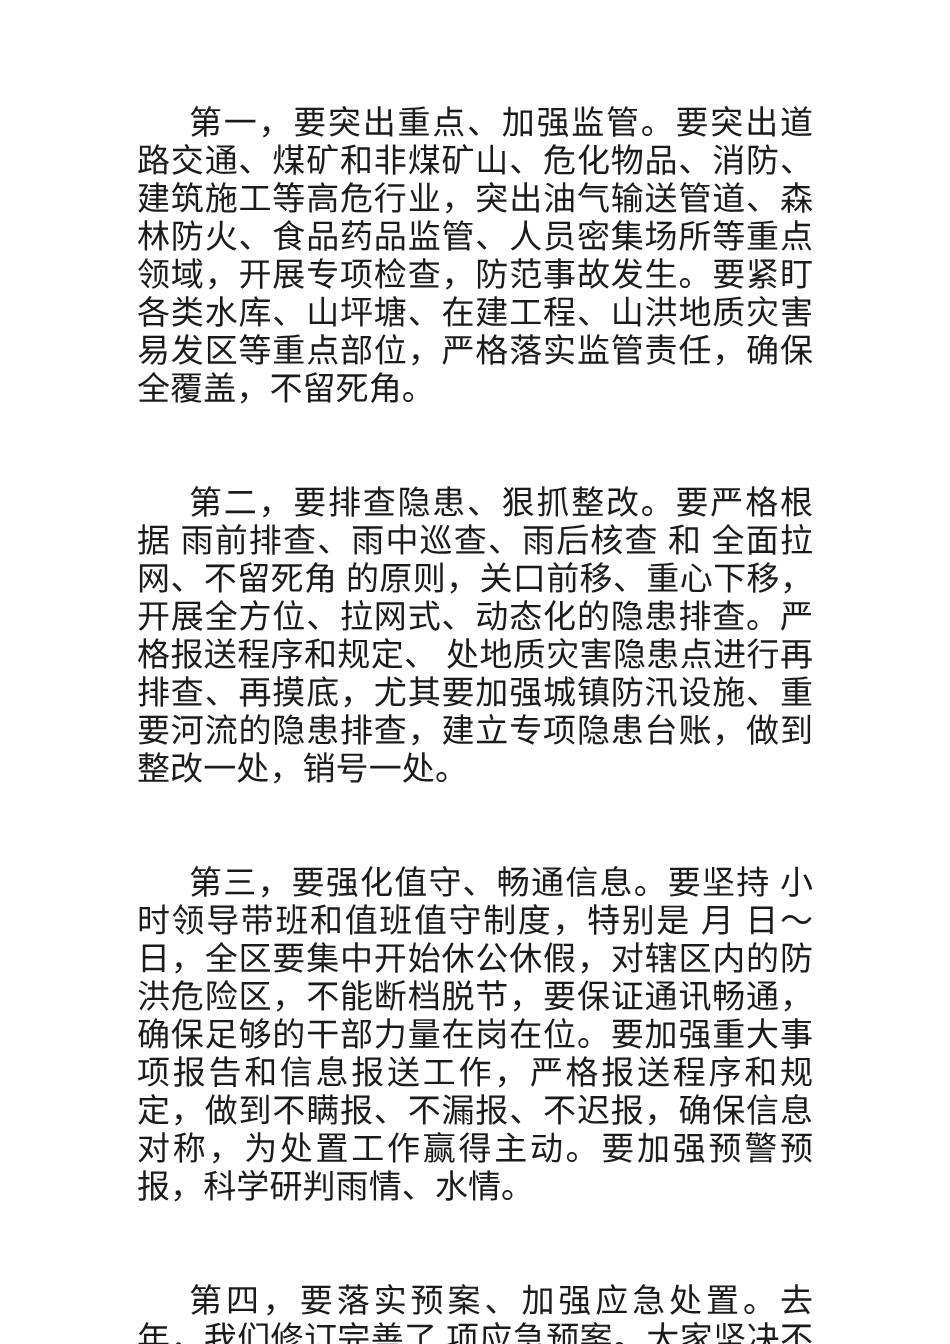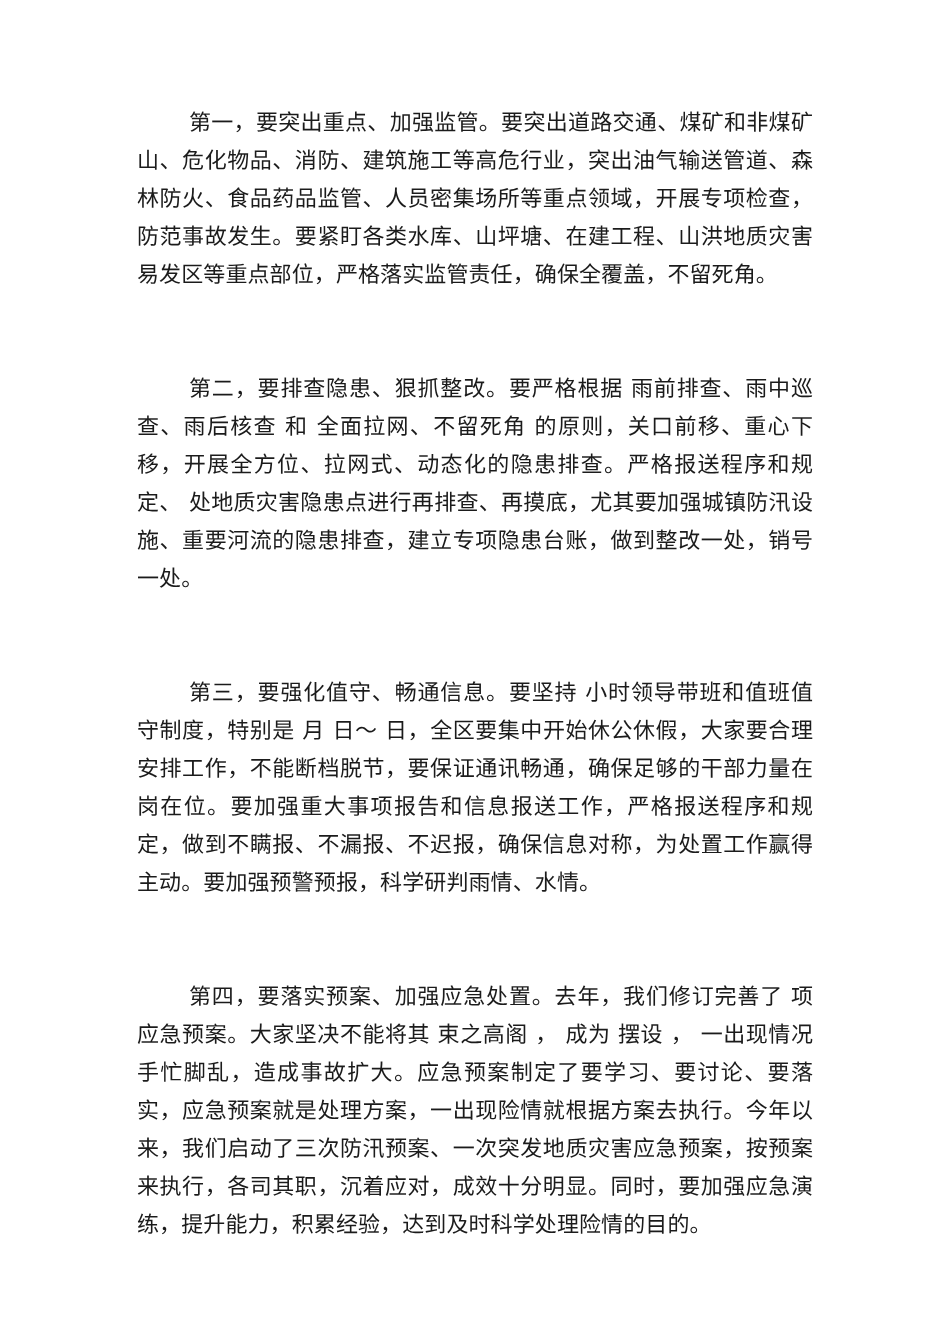--- a/index.html
+++ b/index.html
@@ -27,30 +27,31 @@
   }
 
   .page-body {
     position: absolute;
     left: 137px;
     top: 104px;
     width: 676px;
   }
 
   .para {
-    font-size: 22px;
+    font-size: 33px;
     line-height: 38px;
     text-align: justify;
     text-justify: inter-character;
     text-align-last: left;
     letter-spacing: 0.1px;
     margin: 0 0 38px 0;
     color: #1b1b1b;
     word-break: break-all;
     white-space: pre-wrap;
+    font-family: Liberation Serif, serif;
   }
 
   .para.indent {
     text-indent: 52px;
   }
 
   .spacer-lg {
     height: 38px;
   }
 </style>
@@ -61,20 +62,20 @@
   <div class="page-body">
 
     <p class="para indent">第一，要突出重点、加强监管。要突出道路交通、煤矿和非煤矿山、危化物品、消防、建筑施工等高危行业，突出油气输送管道、森林防火、食品药品监管、人员密集场所等重点领域，开展专项检查，防范事故发生。要紧盯各类水库、山坪塘、在建工程、山洪地质灾害易发区等重点部位，严格落实监管责任，确保全覆盖，不留死角。</p>
 
     <div class="spacer-lg"></div>
 
     <p class="para indent">第二，要排查隐患、狠抓整改。要严格根据 雨前排查、雨中巡查、雨后核查 和 全面拉网、不留死角 的原则，关口前移、重心下移，开展全方位、拉网式、动态化的隐患排查。严格报送程序和规定、 处地质灾害隐患点进行再排查、再摸底，尤其要加强城镇防汛设施、重要河流的隐患排查，建立专项隐患台账，做到整改一处，销号一处。</p>
 
     <div class="spacer-lg"></div>
 
-    <p class="para indent">第三，要强化值守、畅通信息。要坚持 小时领导带班和值班值守制度，特别是 月 日～ 日，全区要集中开始休公休假，大家要合理安排工作，不能断档脱节，要保证通讯畅通，确保足够的干部力量在岗在位。要加强重大事项报告和信息报送工作，严格报送程序和规定，做到不瞒报、不漏报、不迟报，确保信息对称，为处置工作赢得主动。要加强预警预报，科学研判雨情、水情。</p>
+    <p class="para indent">第三，要强化值守、畅通信息。要坚持 小时领导带班和值班值守制度，特别是 月 日～ 日，全区要集中开始休公休假，对辖区内的防洪危险区，不能断档脱节，要保证通讯畅通，确保足够的干部力量在岗在位。要加强重大事项报告和信息报送工作，严格报送程序和规定，做到不瞒报、不漏报、不迟报，确保信息对称，为处置工作赢得主动。要加强预警预报，科学研判雨情、水情。</p>
 
     <div class="spacer-lg"></div>
 
     <p class="para indent">第四，要落实预案、加强应急处置。去年，我们修订完善了 项应急预案。大家坚决不能将其 束之高阁 ， 成为 摆设 ， 一出现情况手忙脚乱，造成事故扩大。应急预案制定了要学习、要讨论、要落实，应急预案就是处理方案，一出现险情就根据方案去执行。今年以来，我们启动了三次防汛预案、一次突发地质灾害应急预案，按预案来执行，各司其职，沉着应对，成效十分明显。同时，要加强应急演练，提升能力，积累经验，达到及时科学处理险情的目的。</p>
 
   </div>
 </div>
 
 </body></html>

